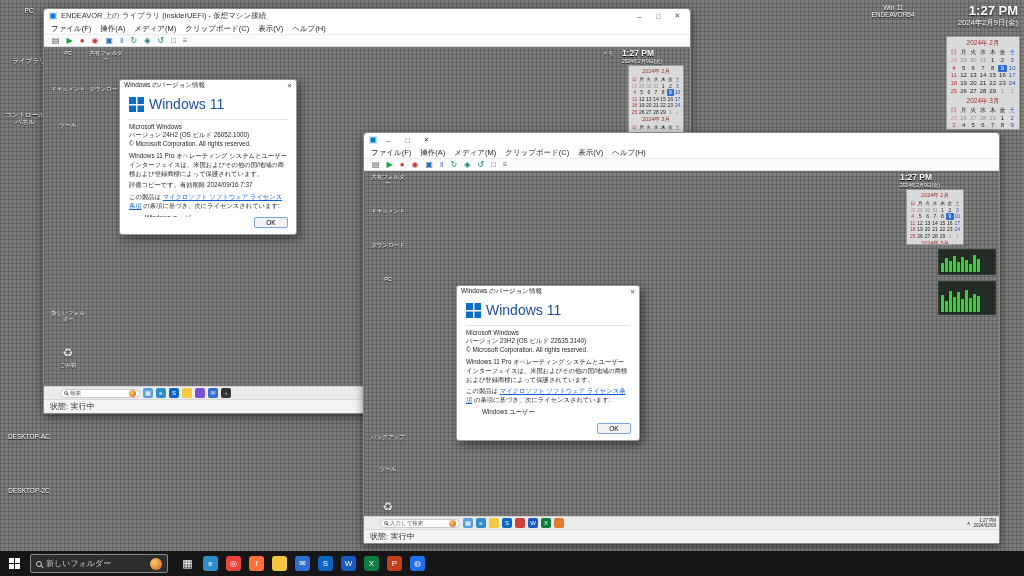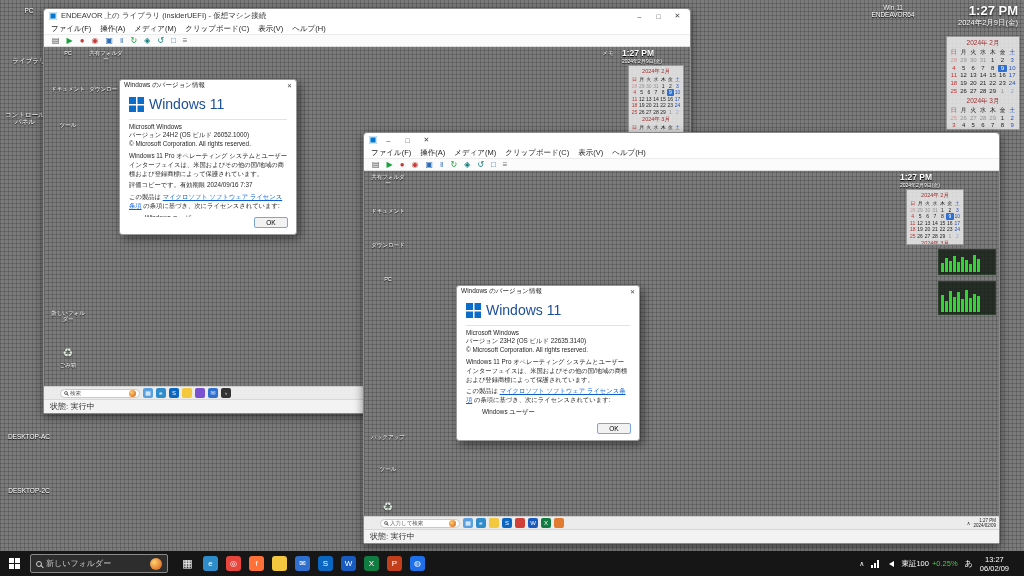--- a/index.html
+++ b/index.html
@@ -665,31 +665,13 @@
       <span class="app-icon" style="background: rgb(232, 69, 60);">◎</span>
       <span class="app-icon" style="background: rgb(255, 113, 57);">f</span>
       <span class="app-icon" style="background: rgb(243, 199, 62);"></span>
       <span class="app-icon" style="background: rgb(47, 111, 208);">✉</span>
       <span class="app-icon" style="background: rgb(11, 102, 194);">S</span>
       <span class="app-icon" style="background: rgb(24, 90, 189);">W</span>
       <span class="app-icon" style="background: rgb(16, 124, 65);">X</span>
       <span class="app-icon" style="background: rgb(196, 62, 28);">P</span>
       <span class="app-icon" style="background: rgb(31, 111, 235);">◍</span>
     </div>
-  <div class="h-tray">
-    <span class="chev">∧</span>
-    <span class="net">
-        <i></i>
-        <i></i>
-        <i></i>
-      </span>
-    <span class="vol"></span>
-    <span class="stock">
-      <span>東証100</span><span class="chg">+0.25%</span>
-    </span>
-    <span class="ime">あ</span>
-    <span class="clock2">
-      <span>13:27</span><br>
-      <span>06/02/09</span>
-    </span>
-    <span class="show-desktop"></span>
-  </div>
 </div>
 
 </body></html>

